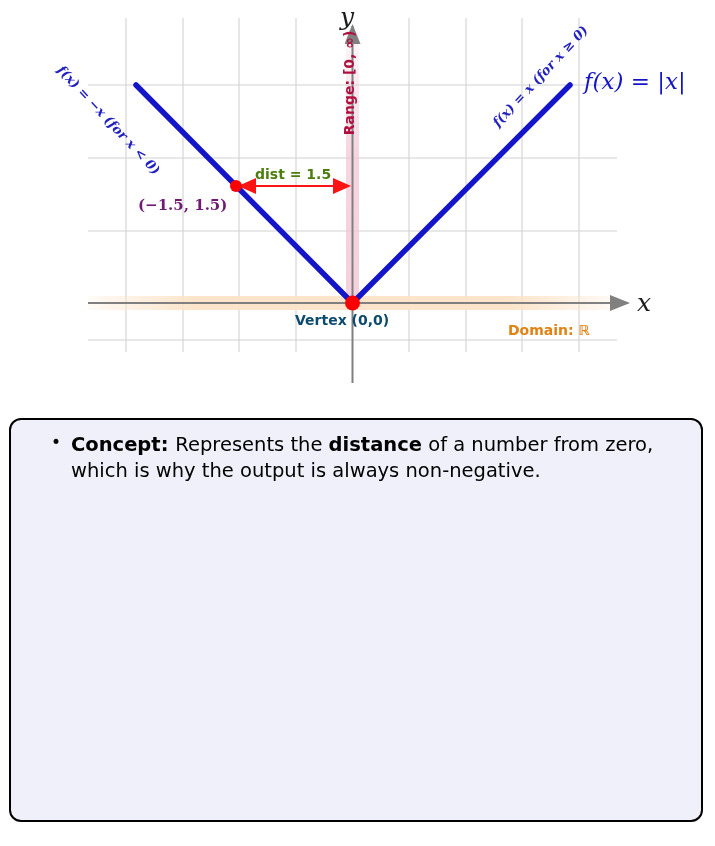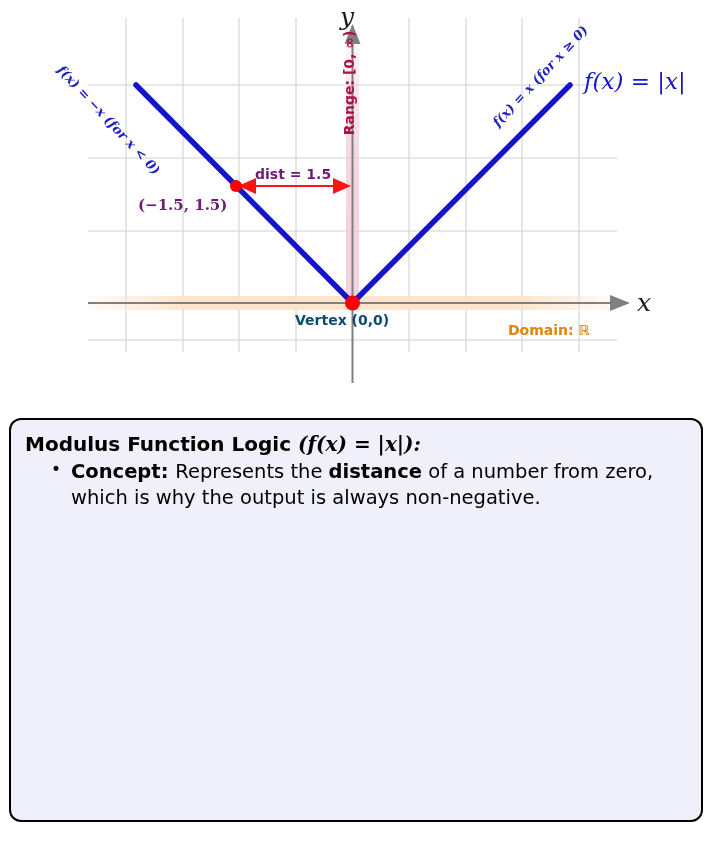--- a/index.html
+++ b/index.html
@@ -105,21 +105,21 @@
     font-size: 14px;
     font-weight: bold;
     color: #0c4a6e;
   }
 
   #label-dist {
     left: 255px;
     top: 166px;
     font-size: 14px;
     font-weight: bold;
-    color: #701a75;
+    color: #4d7c0f;
   }
 
   #label-point-coord {
     left: 138px;
     top: 196px;
     font-size: 15px;
     font-weight: bold;
     color: #701a75;
     font-family: "DejaVu Serif", "Liberation Serif", serif;
   }
@@ -245,20 +245,16 @@
   <div class="annot math-serif" id="label-branch-right">f(x) = x (for x ≥ 0)</div>
 
   <div class="annot" id="label-range">Range: [0, ∞)</div>
   <div class="annot" id="label-domain">Domain: ℝ</div>
   <div class="annot" id="label-vertex">Vertex (0,0)</div>
   <div class="annot" id="label-dist">dist = 1.5</div>
   <div class="annot" id="label-point-coord">(−1.5, 1.5)</div>
 </div>
 
 <div id="explanation-box">
-  <div id="box-heading">
-    <span>Modulus Function Logic</span>
-    <span class="mserif">(f(x) = |x|):</span>
-  </div>
   <ul id="bullet-list">
       <li><span class="b">Concept: </span><span>Represents the </span><span class="b">distance</span><span> of a number from zero, which is why the output is always non-negative.</span></li>
     </ul>
 </div>
 
 </body></html>

